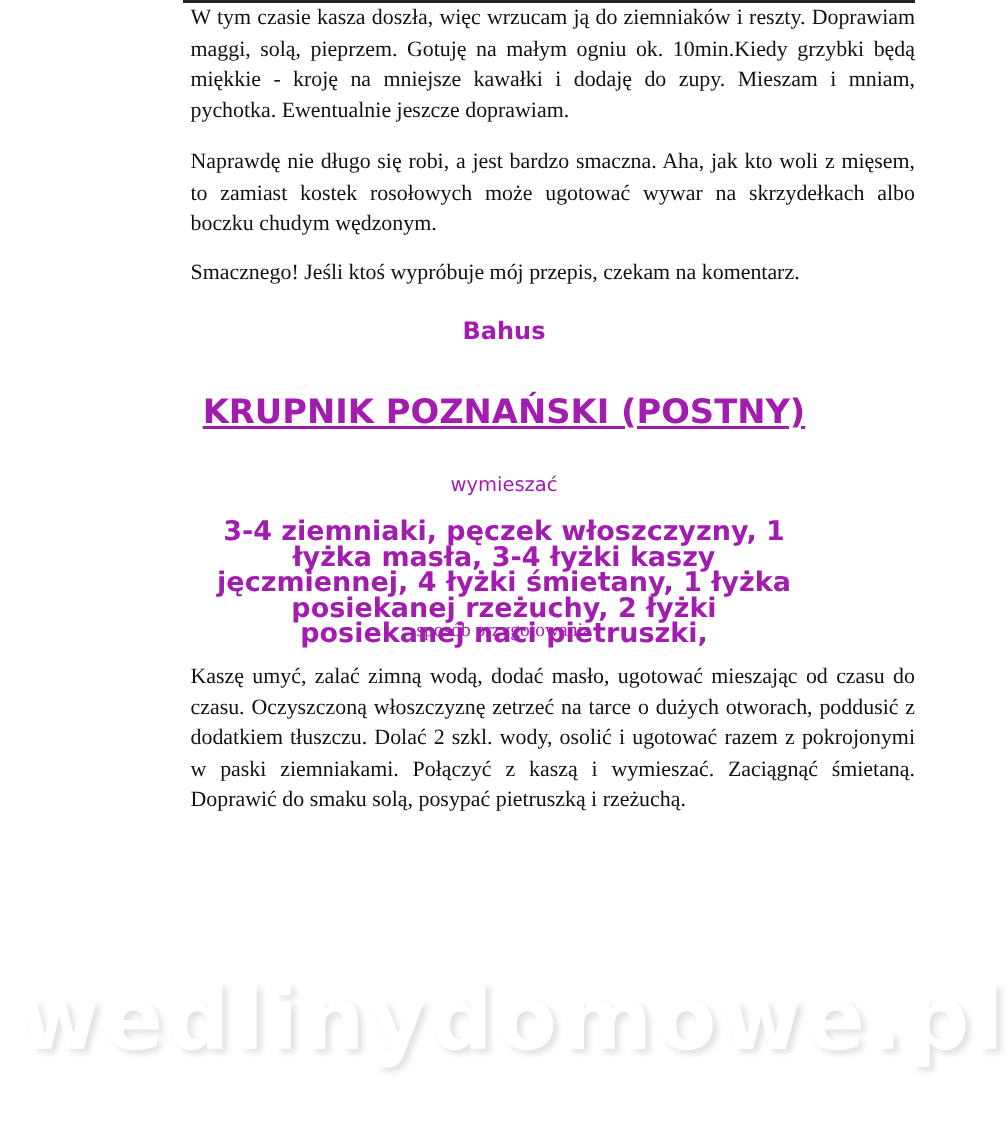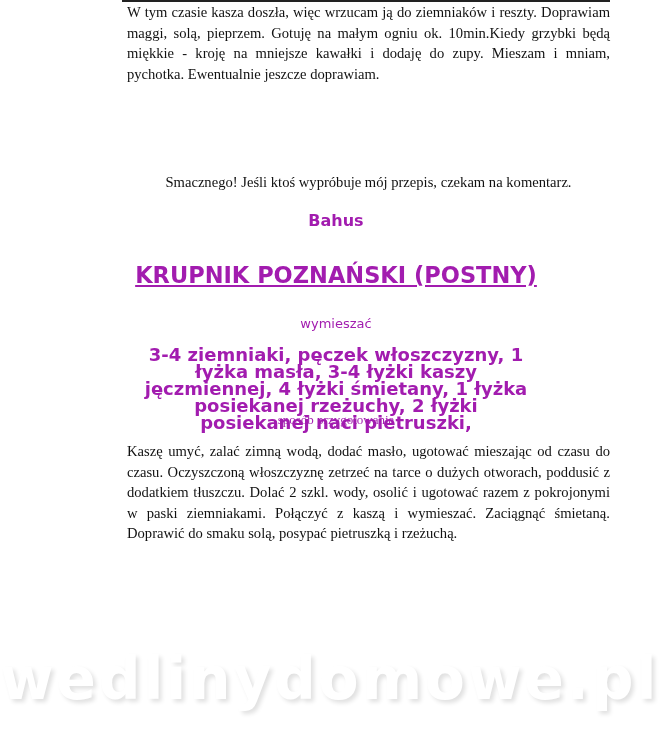--- a/index.html
+++ b/index.html
@@ -1,37 +1,38 @@
 <!DOCTYPE html>
 <html><head>
   <meta charset="utf-8">
   <style>
     html, body { margin: 0; padding: 0; background: #ffffff; }
     body { width: 672px; height: 750px; position: relative; overflow: hidden; }
     .page { position: absolute; left: 0; top: 0; width: 672px; height: 750px; background: #fff; }
     .top-rule { position: absolute; left: 122px; top: 0; width: 488px; height: 2px; background: #222; }
     .serif { font-family: Liberation Serif, serif; color: #111; font-size: 14.6px; line-height: 20.6px; }
     .para { position: absolute; left: 127px; width: 483px; text-align: justify; margin: 0; }
-    .para.last-left { text-align: center; }
+    .para.last-left { text-align: left; }
     .sans { font-family: "DejaVu Sans", "Liberation Sans", sans-serif; color: #a21caf; text-align: center; position: absolute; left: 100px; width: 472px; }
     .author { top: 211px; font-size: 16px; font-weight: bold; }
     .title { top: 262px; font-size: 22.5px; font-weight: bold; letter-spacing: 0px; left: 60px; width: 552px; text-decoration: underline; }
     .label { font-size: 13px; }
     .ingredients-label { top: 316px; }
     .ingredients { top: 346px; font-size: 18px; font-weight: bold; line-height: 17px; left: 140px; width: 392px; }
     .method-label { top: 412px; font-family: Liberation Serif, serif; }
-    .watermark { position: absolute; left: 0; top: 645px; width: 672px; text-align: left; font-family: "DejaVu Sans", "Liberation Sans", sans-serif; font-weight: bold; font-size: 58px; color: #ffffff; letter-spacing: 3px; text-shadow: 3px 3px 4px rgba(0,0,0,0.12); }
+    .watermark { position: absolute; left: 0; top: 645px; width: 672px; text-align: right; font-family: "DejaVu Sans", "Liberation Sans", sans-serif; font-weight: bold; font-size: 58px; color: #ffffff; letter-spacing: 3px; text-shadow: 3px 3px 4px rgba(0,0,0,0.12); }
   </style>
 </head>
 <body>
 
 <div class="page">
   <div class="top-rule"></div>
 
   <p class="para serif" style="top:2px;">W tym czasie kasza doszła, więc wrzucam ją do ziemniaków i reszty. Doprawiam maggi, solą, pieprzem. Gotuję na małym ogniu ok. 10min.Kiedy grzybki będą miękkie - kroję na mniejsze kawałki i dodaję do zupy. Mieszam i mniam, pychotka. Ewentualnie jeszcze doprawiam.</p>
+  <p class="para serif" style="top:98px;">Naprawdę nie długo się robi, a jest bardzo smaczna. Aha, jak kto woli z mięsem, to zamiast kostek rosołowych może ugotować wywar na skrzydełkach albo boczku chudym wędzonym.</p>
   <p class="para serif last-left" style="top:172px;">Smacznego! Jeśli ktoś wypróbuje mój przepis, czekam na komentarz.</p>
 
   <div class="sans author">Bahus</div>
   <div class="sans title">KRUPNIK POZNAŃSKI (POSTNY)</div>
   <div class="sans label ingredients-label">wymieszać</div>
   <div class="sans ingredients">3-4 ziemniaki, pęczek włoszczyzny, 1 łyżka masła, 3-4 łyżki kaszy jęczmiennej, 4 łyżki śmietany, 1 łyżka posiekanej rzeżuchy, 2 łyżki posiekanej naci pietruszki,</div>
   <div class="sans label method-label">sposób przygotowania</div>
 
   <p class="para serif" style="top:441px;">Kaszę umyć, zalać zimną wodą, dodać masło, ugotować mieszając od czasu do czasu. Oczyszczoną włoszczyznę zetrzeć na tarce o dużych otworach, poddusić z dodatkiem tłuszczu. Dolać 2 szkl. wody, osolić i ugotować razem z pokrojonymi w paski ziemniakami. Połączyć z kaszą i wymieszać. Zaciągnąć śmietaną. Doprawić do smaku solą, posypać pietruszką i rzeżuchą.</p>
 

